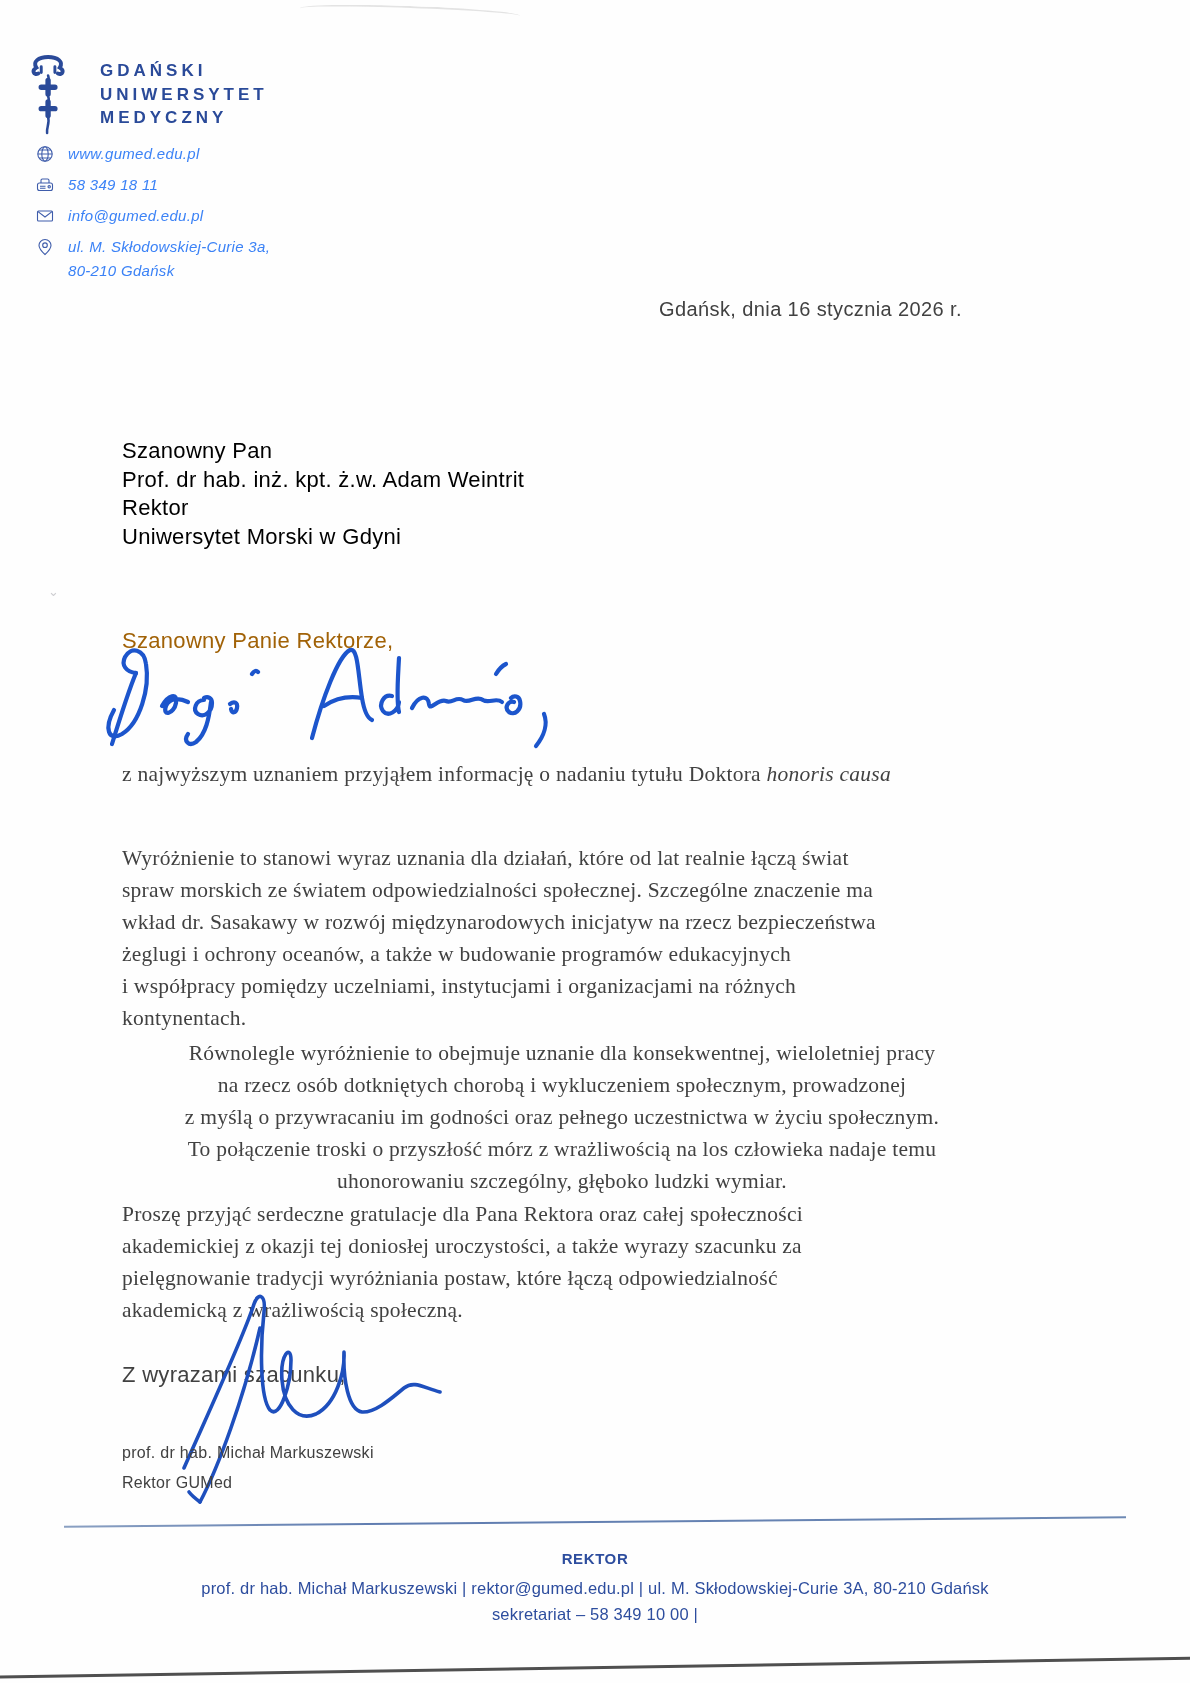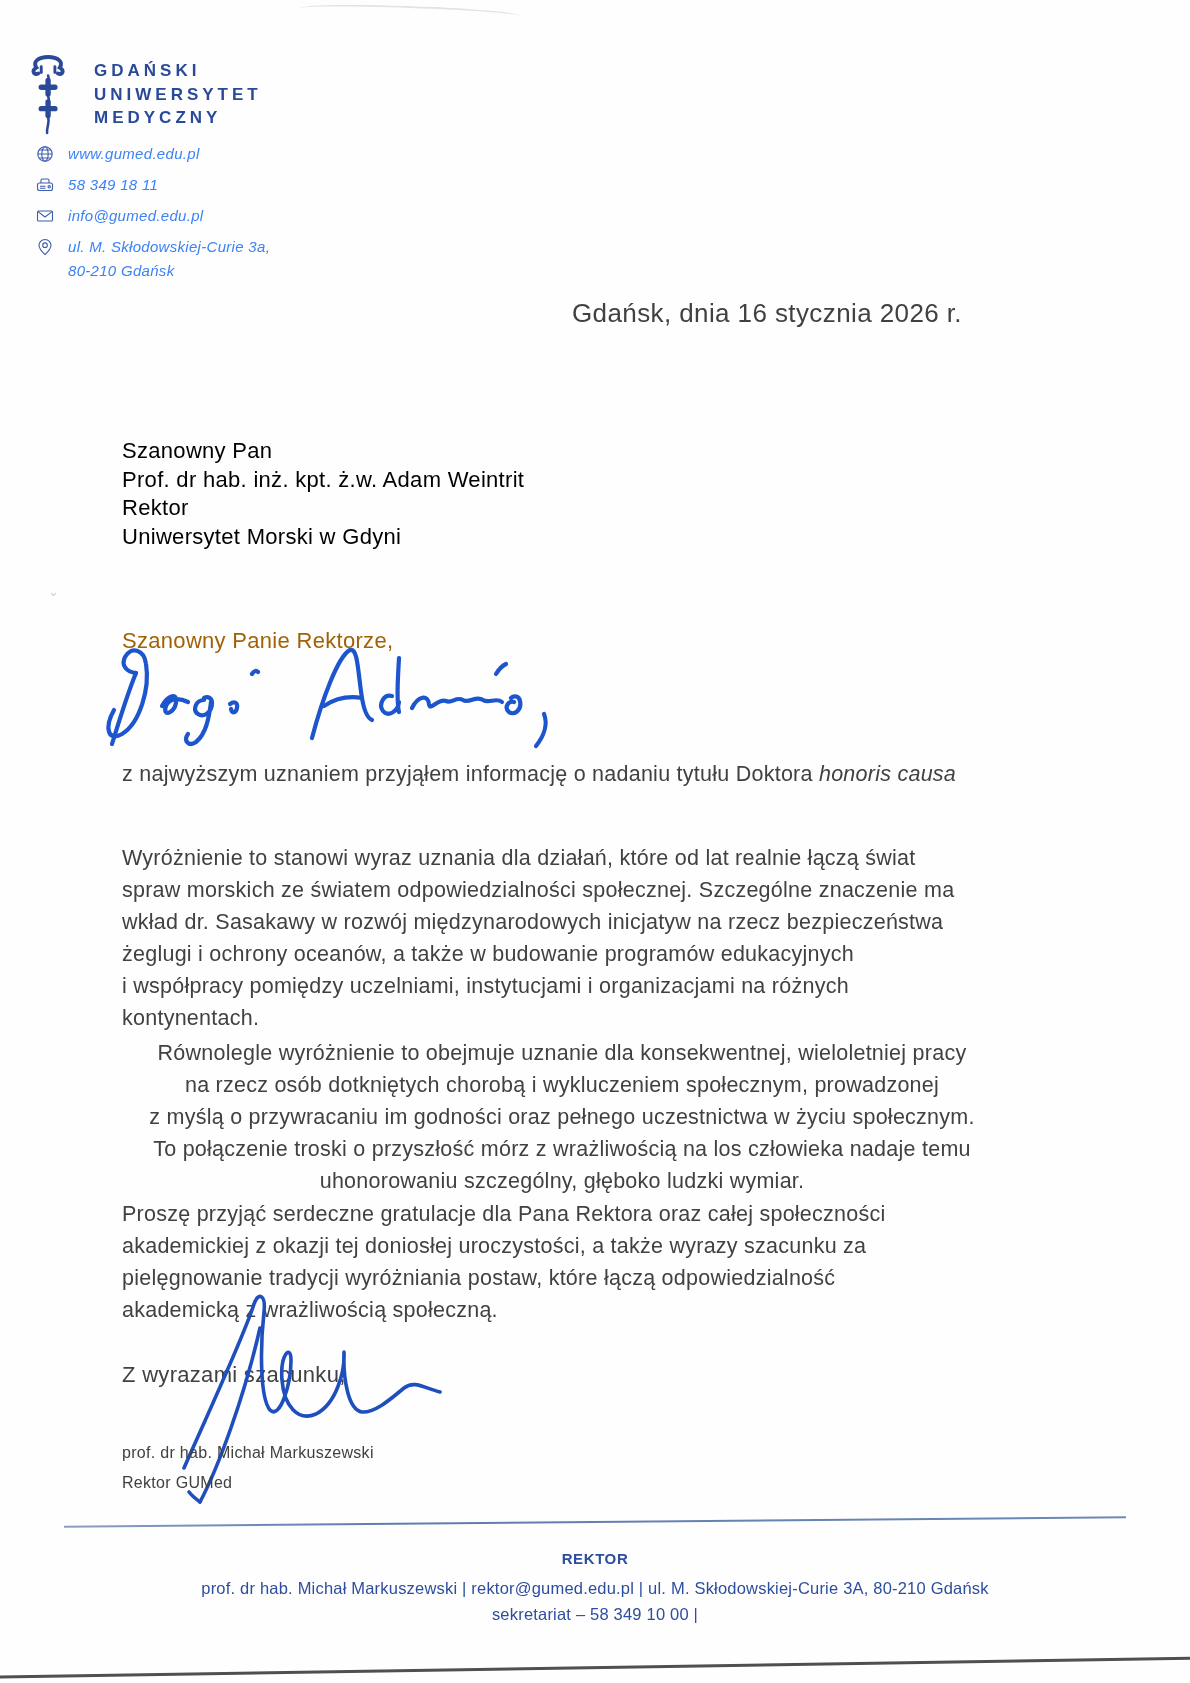--- a/index.html
+++ b/index.html
@@ -6,50 +6,50 @@
   .page{
     position:relative;
     width:1190px;height:1683px;
     margin:0 auto;
     background:#fefefe;
     overflow:hidden;
     font-family:"Liberation Sans",sans-serif;
     color:#3e3e3e;
   }
   
-  .brand{position:absolute;left:30px;top:55px;display:flex;gap:22px;}
+  .brand{position:absolute;left:30px;top:55px;display:flex;gap:28px;}
   .brand-emblem{width:42px;height:80px;flex:0 0 auto;}
   .brand-name{padding-top:4px;}
   .brand-line{
     font-size:17px;font-weight:bold;letter-spacing:4px;
     color:#2a4a99;line-height:23.5px;white-space:nowrap;
   }
   .contact{position:absolute;left:36px;top:144px;}
   .contact-row{display:flex;align-items:flex-start;margin-bottom:11px;}
   .contact-icon{width:18px;height:18px;margin-right:14px;flex:0 0 auto;margin-top:1px;}
   .contact-text{font-size:15px;color:#3b82f6;letter-spacing:.3px;line-height:20px;font-style:italic;}
   .contact-text .sub{display:block;margin-top:4px;}
   
   .dateline{
     position:absolute;top:298px;right:228px;
-    font-size:26px;color:#414141;letter-spacing:.4px;white-space:nowrap;
+    font-size:20px;color:#414141;letter-spacing:.4px;white-space:nowrap;
   }
   .recipient{
     position:absolute;left:122px;top:437px;
     font-size:22px;line-height:28.5px;color:#000000;
     white-space:pre-line;letter-spacing:.3px;
   }
   .salutation{
     position:absolute;left:122px;top:628px;
     font-size:22px;color:#a16207;letter-spacing:.3px;
   }
   .hand-note{position:absolute;left:100px;top:640px;width:470px;height:115px;pointer-events:none;}
   .para{
     position:absolute;left:122px;width:880px;
-    font-size:21.5px;line-height:32px;color:#414141;letter-spacing:.25px;
+    font-size:21.5px;line-height:32px;color:#414141;letter-spacing:.25px;font-family:Liberation Serif, serif;
   }
   .pre{white-space:pre-line;}
   .p1{top:758px;}
   .p2{top:842px;}
   .p3{top:1037px;text-align:center;}
   .p4{top:1198px;}
   .closing{position:absolute;left:122px;top:1362px;font-size:22px;color:#414141;letter-spacing:.3px;}
   .signer{
     position:absolute;left:122px;top:1438px;
     font-size:16px;line-height:30px;color:#414141;white-space:pre-line;letter-spacing:.3px;

